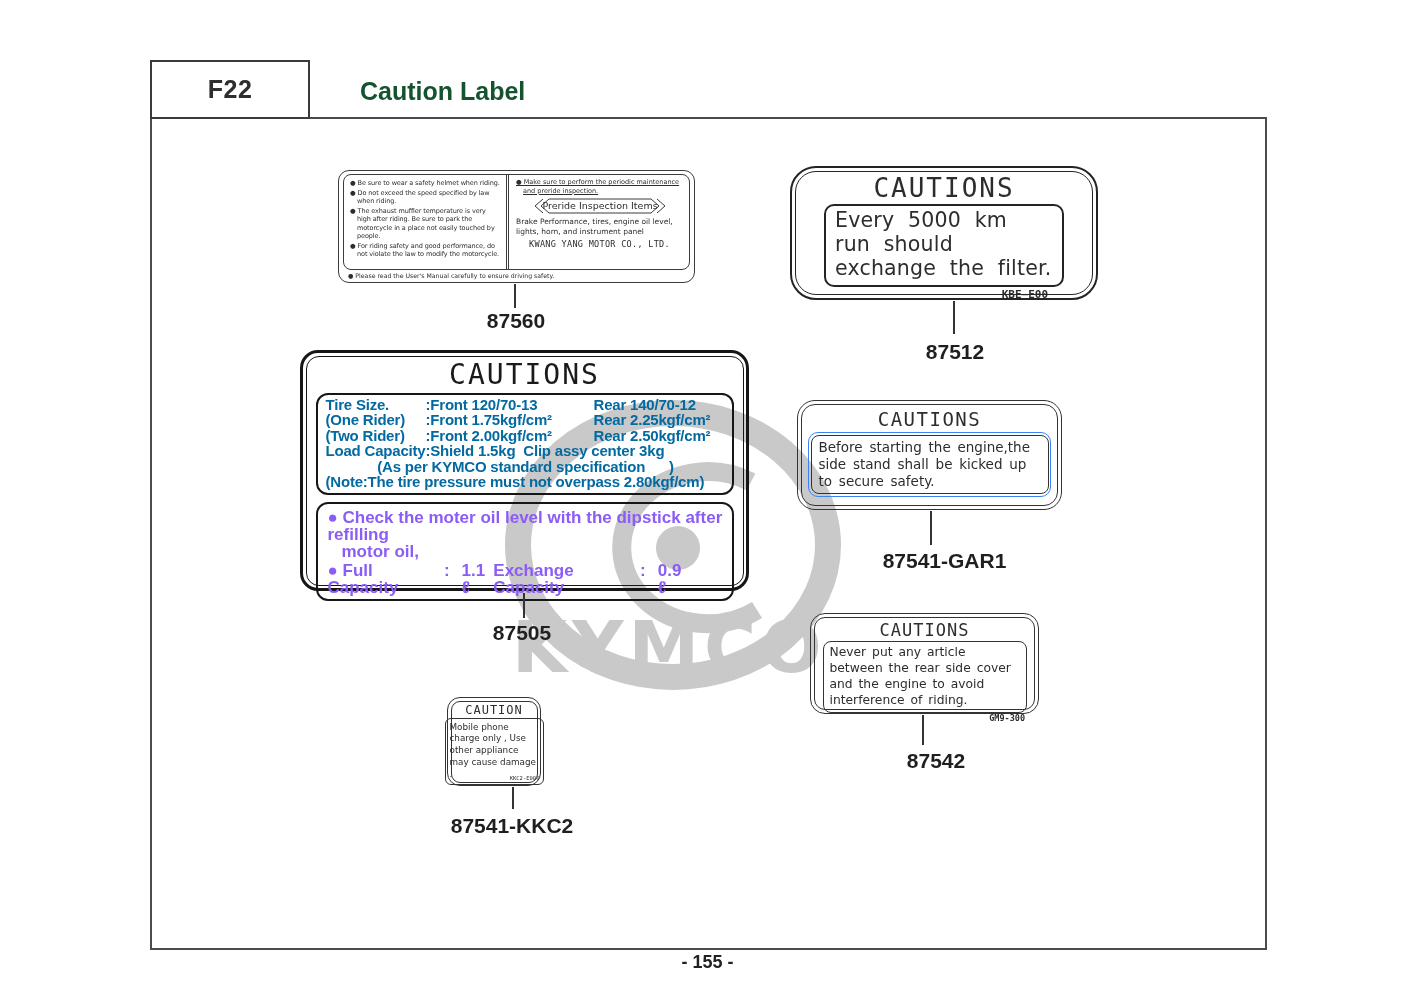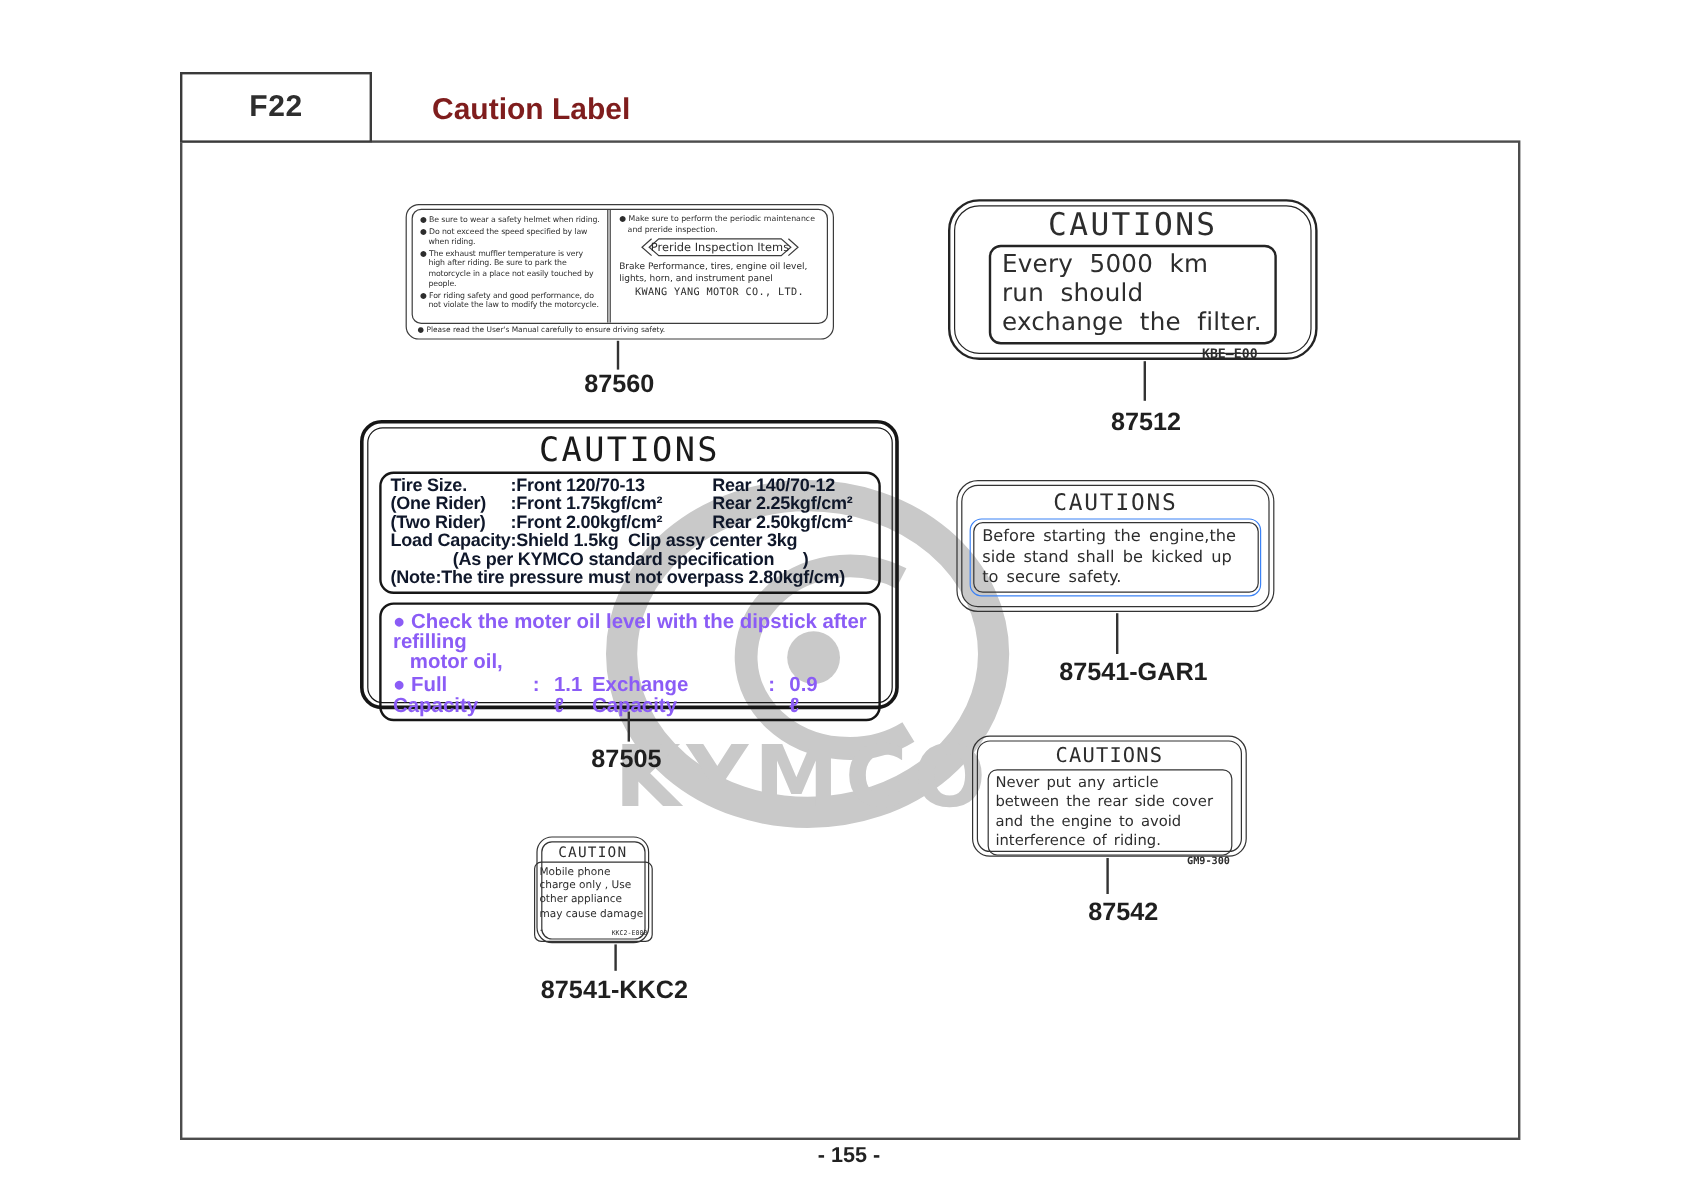--- a/index.html
+++ b/index.html
@@ -4,61 +4,61 @@
 <style>
   html,body{margin:0;padding:0;background:#ffffff;}
   .page{position:relative;width:1415px;height:1000px;background:#fff;overflow:hidden;
         font-family:"Liberation Sans", sans-serif;}
   
   .main-border{position:absolute;left:150px;top:117px;width:1117px;height:833px;
                border:2px solid #4c4c4c;box-sizing:border-box;background:transparent;z-index:1;}
   .f22-box{position:absolute;left:150px;top:60px;width:160px;height:59px;border:2px solid #3a3a3a;
            box-sizing:border-box;background:#fff;z-index:2;display:flex;align-items:center;justify-content:center;}
   .f22-box span{font-size:25px;font-weight:bold;color:#2e2e2e;letter-spacing:.5px;}
-  .page-title{position:absolute;left:360px;top:77px;font-size:25px;font-weight:bold;color:#7f1d1d;z-index:2;}
+  .page-title{position:absolute;left:360px;top:77px;font-size:25px;font-weight:bold;color:#14532d;z-index:2;}
   .page-number{position:absolute;left:0;top:952px;width:1415px;text-align:center;
                font-size:18px;font-weight:bold;color:#222;z-index:2;}
   
   .watermark{position:absolute;z-index:0;}
   .wm-text{position:absolute;left:512px;top:612px;font-family:"DejaVu Sans", sans-serif;
            font-weight:800;font-size:71px;letter-spacing:5px;color:#c9c9c9;line-height:1;z-index:0;}
   
   .thin{font-family:"DejaVu Sans", sans-serif;color:#2d2d2d;font-weight:400;}
   .mono{font-family:"DejaVu Sans Mono", monospace;color:#2d2d2d;font-weight:400;}
   .leader{position:absolute;width:1.5px;background:#333;z-index:1;}
   .partnum{position:absolute;font-size:21px;font-weight:bold;color:#1f1f1f;text-align:center;z-index:2;}
   .lbl{position:absolute;box-sizing:border-box;background:transparent;z-index:1;}
   
   .l60{left:338px;top:170px;width:357px;height:113px;border:1.2px solid #3c3c3c;border-radius:11px;
        padding:3px 4px 1px 4px;display:flex;flex-direction:column;}
   .l60-main{flex:1;border:1px solid #3c3c3c;border-radius:8px;display:flex;overflow:hidden;}
   .l60-left{width:163px;border-right:1px solid #3c3c3c;padding:4px 5px 2px 6px;box-sizing:border-box;}
   .l60-right{flex:1;border-left:1px solid #3c3c3c;margin-left:1px;padding:3px 6px 2px 7px;
              display:flex;flex-direction:column;align-items:center;box-sizing:border-box;}
   .l60 .b{font-size:6.5px;line-height:8.5px;letter-spacing:-.1px;padding-left:7px;text-indent:-7px;margin-bottom:1px;}
-  .l60-rb{font-size:6.5px;line-height:8.5px;align-self:stretch;padding-left:7px;text-indent:-7px;}
+  .l60-rb{font-size:6.5px;line-height:8.5px;align-self:stretch;padding-left:7px;text-indent:-7px;text-decoration:underline;}
   .l60-insp{font-size:7.5px;line-height:9.5px;align-self:stretch;margin-top:2px;}
   .l60-co{font-size:8.5px;margin-top:3px;letter-spacing:.3px;}
   .l60-foot{font-size:6.2px;line-height:11px;padding-left:5px;color:#2d2d2d;}
   .arrowbox{margin-top:2px;}
   
   .l12{left:790px;top:166px;width:308px;height:134px;border:2.5px solid #242424;border-radius:26px;padding:3px;}
   .l12-in{width:100%;height:100%;border:1px solid #242424;border-radius:21px;box-sizing:border-box;
           display:flex;flex-direction:column;align-items:center;}
   .l12-title{font-size:26px;letter-spacing:2px;margin-top:1px;}
   .l12-box{margin-top:1px;width:240px;border:2px solid #242424;border-radius:10px;box-sizing:border-box;
            padding:3px 9px 5px 9px;font-size:20.5px;line-height:1.16;word-spacing:7px;letter-spacing:.2px;}
   .l12-code{align-self:flex-end;margin:1px 44px 0 0;font-size:11px;font-weight:bold;}
   
   .l05{left:300px;top:350px;width:449px;height:241px;border:3px solid #161616;border-radius:18px;padding:2.5px;}
   .l05-in{width:100%;height:100%;border:1.5px solid #161616;border-radius:13px;box-sizing:border-box;
           display:flex;flex-direction:column;}
   .l05-title{text-align:center;font-size:28px;letter-spacing:2px;line-height:1.3;color:#1a1a1a;}
   .l05-box1{margin:0 9px;border:2.5px solid #161616;border-radius:12px;padding:2px 6px 4px 8px;
-            font-weight:bold;color:#0f172a;font-size:15px;line-height:15.4px;letter-spacing:-.2px;}
+            font-weight:bold;color:#0369a1;font-size:15px;line-height:15.4px;letter-spacing:-.2px;}
   .l05-row3{display:grid;grid-template-columns:100px 168px 1fr;white-space:pre;}
   .l05-rowfull{white-space:pre;}
   .l05-rowcenter{white-space:pre;text-align:center;}
   .l05-box2{margin:7px 9px 6px 9px;flex:1;border:2.5px solid #161616;border-radius:12px;
             padding:5px 8px 3px 10px;font-weight:bold;color:#8b5cf6;font-size:17px;line-height:17px;}
   .l05-oil2{padding-left:14px;}
   .l05-caps{display:flex;margin-top:2px;}
   .l05-caps .cap-sep{margin:0 12px;}
   .l05-caps .spacer{flex:1;}
   

